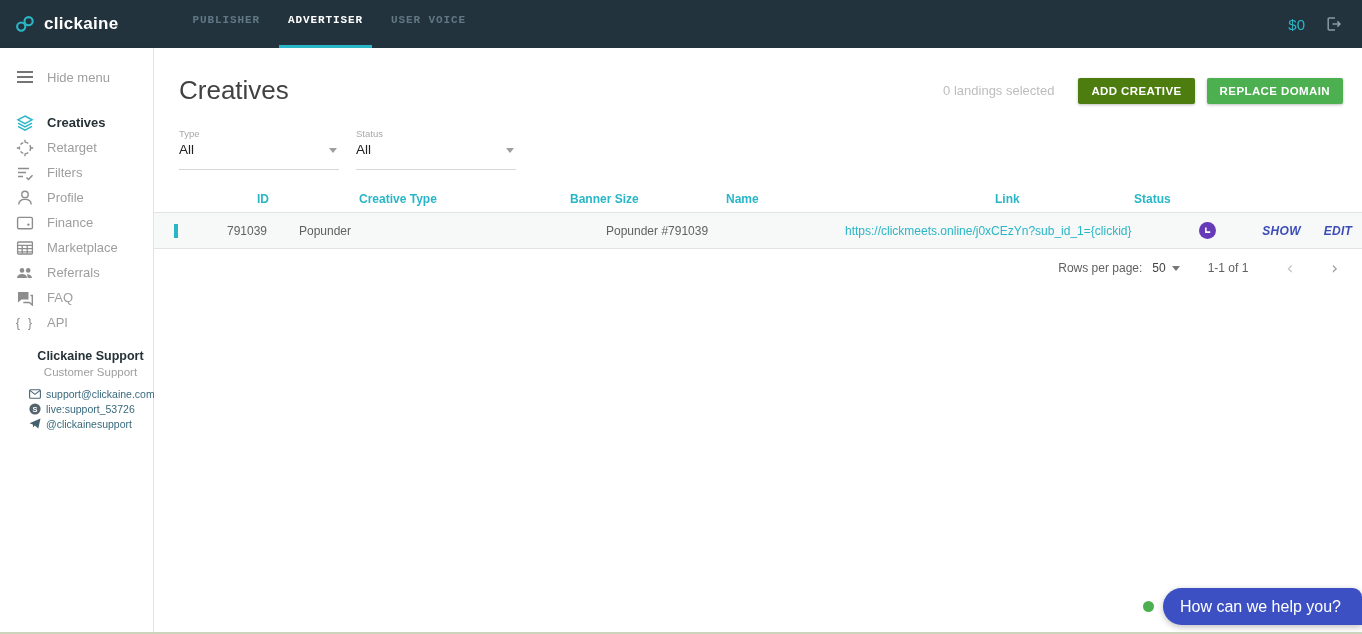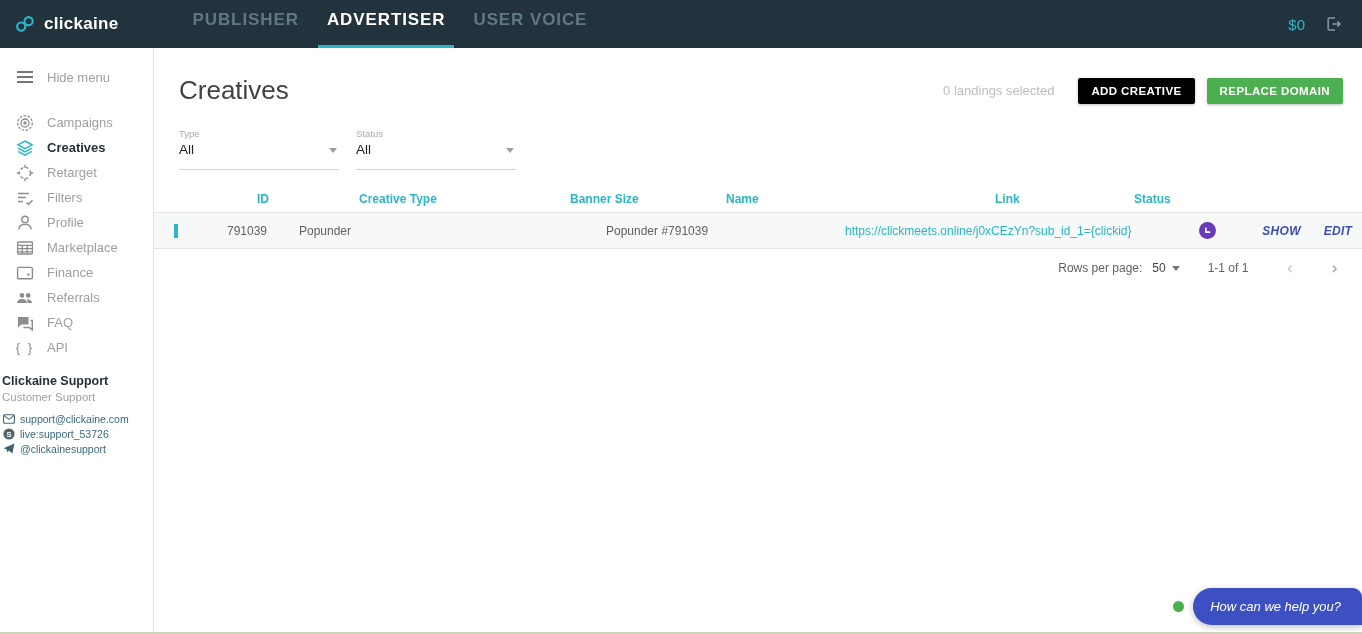--- a/index.html
+++ b/index.html
@@ -5,57 +5,57 @@
   * { margin:0; padding:0; box-sizing:border-box; }
   html,body { width:1362px; height:634px; overflow:hidden; background:#fff;
     font-family:"Liberation Sans", sans-serif; }
 
   
   .topbar { height:48px; background:#22333d; display:flex; align-items:stretch; padding:0 20px 0 14px; }
   .brand { display:flex; align-items:center; }
   .brand svg { display:block; }
   .brand-name { color:#fff; font-size:17px; font-weight:bold; letter-spacing:.3px; margin-left:8px; }
   .topnav { display:flex; margin-left:60px; }
-  .topnav-item { display:flex; align-items:center; padding:8px 9px; margin:0 5px; font-size:17px;
-    font-weight:bold; letter-spacing:.9px; color:#5f7884; cursor:pointer; border-bottom:3px solid transparent; padding-top:3px; }
+  .topnav-item { display:flex; align-items:center; padding:8px 9px; margin:0 5px; font-size:11px;
+    font-weight:bold; letter-spacing:.9px; color:#5f7884; cursor:pointer; border-bottom:3px solid transparent; padding-top:3px;font-family:Liberation Mono, monospace; }
   .topnav-item.active { color:#fff; border-bottom-color:#2bb6c8; }
   .topbar-right { margin-left:auto; display:flex; align-items:center; }
   .balance { color:#2bb6c8; font-size:15px; }
   .logout { margin-left:20px; cursor:pointer; display:flex; align-items:center; }
 
   
   .layout { display:flex; height:599px; }
   .sidebar { width:154px; border-right:1px solid #e3e3e3; box-shadow:1px 0 3px rgba(0,0,0,.04);
     background:#fff; padding-top:14px; flex:none; }
   .main { flex:1; background:#fff; position:relative; }
 
   
   .side-row { display:flex; align-items:center; height:25px; padding-left:15px; cursor:pointer; }
   .side-row .ic { width:20px; height:20px; display:flex; align-items:center; justify-content:center; flex:none; }
   .side-row .lbl { margin-left:12px; font-size:13px; color:#9e9e9e; white-space:nowrap; }
   .hide-menu { height:30px; margin-bottom:18px; }
   .side-row.active .lbl { color:#263238; font-weight:bold; }
   .api-glyph { font-size:13px; color:#8d8d8d; letter-spacing:2px; }
-  .support { padding:14px 0 0 2px; }
+  .support { padding:14px 0 0 28px;text-align:center; }
   .support-title { font-size:12.5px; font-weight:bold; color:#263238; }
   .support-sub { font-size:11.5px; color:#9e9e9e; margin-top:3px; }
   .support-links { margin-top:8px; }
   .support-link { display:flex; align-items:center; height:15px; margin-bottom:0; cursor:pointer; }
   .support-link .sic { width:13px; height:13px; display:flex; align-items:center; justify-content:center; flex:none; }
   .support-link .slbl { margin-left:5px; font-size:10.5px; color:#37687c; white-space:nowrap; }
 
   
   .main-header { display:flex; align-items:center; margin:27px 19px 0 25px; }
   .page-title { font-size:26px; color:#424242; }
   .header-right { margin-left:auto; display:flex; align-items:center; }
   .sel-count { font-size:13px; color:#bdbdbd; margin-right:12px; }
   .btn { border:none; color:#fff; font-family:inherit; font-size:11.5px; font-weight:bold;
     letter-spacing:.4px; height:26px; padding:0 13px; border-radius:2px; cursor:pointer;
     box-shadow:0 1px 3px rgba(0,0,0,.25); margin-left:12px; }
-  .btn-add { background:#000000; }
+  .btn-add { background:#4d7c0f; }
   .btn-replace { background:#4caf50; }
 
   
   .filters { display:flex; margin:22px 0 0 25px; }
   .select { width:160px; margin-right:17px; cursor:pointer; }
   .select .flabel { font-size:9.5px; color:#a8a8a8; }
   .select .fvalue { position:relative; font-size:13.5px; color:#212121; padding:3px 16px 12px 0;
     border-bottom:1px solid #d6d6d6; }
   .caret { position:absolute; right:2px; top:9px; width:0; height:0;
     border-left:4px solid transparent; border-right:4px solid transparent; border-top:5px solid #9e9e9e; }
@@ -81,22 +81,22 @@
   .rpp-value { margin-left:10px; display:flex; align-items:center; cursor:pointer; color:#424242; }
   .rpp-caret { width:0; height:0; border-left:4px solid transparent; border-right:4px solid transparent;
     border-top:5px solid #757575; margin-left:6px; }
   .range { margin-left:28px; }
   .pg-arrow { font-size:17px; color:#9e9e9e; margin-left:38px; cursor:pointer; line-height:1; font-family:"DejaVu Sans", sans-serif; }
   .pg-arrow.disabled { color:#c4c4c4; }
 
   
   .chat { position:fixed; right:0; bottom:9px; display:flex; align-items:center; }
   .chat-dot { width:11px; height:11px; border-radius:50%; background:#4caf50; margin-right:9px; }
-  .chat-pill { background:#3c50c3; color:#fff; font-size:13px; height:37px; line-height:37px;
-    padding:0 21px 0 17px; border-radius:20px 10px 0 20px; cursor:pointer; box-shadow:0 2px 6px rgba(0,0,0,.25);font-style:italic; }
+  .chat-pill { background:#3c50c3; color:#fff; font-size:16px; height:37px; line-height:37px;
+    padding:0 21px 0 17px; border-radius:20px 10px 0 20px; cursor:pointer; box-shadow:0 2px 6px rgba(0,0,0,.25); }
 
   .bottom-line { position:fixed; left:0; right:0; bottom:0; height:2px; background:#ccd4bc; }
 </style>
 </head>
 <body>
 
 <div class="topbar">
   <div class="brand">
     <span>
       <svg width="22" height="22" viewBox="0 0 22 22" fill="none">
@@ -127,30 +127,20 @@
   <div class="sidebar">
     <div class="side-row hide-menu">
       <span class="ic">
         <svg width="18" height="14" viewBox="0 0 18 14" stroke="#757575" stroke-width="2">
             <path d="M1 2h16M1 7h16M1 12h16"></path>
           </svg>
       </span>
       <span class="lbl">Hide menu</span>
     </div>
 
-    <div class="side-row">
-      <span class="ic">
-        <svg width="18" height="18" viewBox="0 0 18 18" fill="none" stroke="#8d8d8d" stroke-width="1.3">
-          <circle cx="9" cy="9" r="7.3" stroke-dasharray="2.5 1.6"></circle>
-            <circle cx="9" cy="9" r="4"></circle>
-            <circle cx="9" cy="9" r="1" fill="#8d8d8d"></circle>
-        </svg>
-      </span>
-      <span class="lbl">Campaigns</span>
-    </div>
 
     <div class="side-row active">
       <span class="ic">
         <svg width="18" height="18" viewBox="0 0 18 18" fill="none" stroke="#2bb6c8" stroke-width="1.5">
           <path d="M9 2 L16 5.8 L9 9.6 L2 5.8 Z"></path>
           <path d="M2 9.2 L9 13 L16 9.2"></path>
           <path d="M2 12.4 L9 16.2 L16 12.4"></path>
         </svg>
       </span>
       <span class="lbl">Creatives</span>
@@ -181,36 +171,36 @@
         <svg width="18" height="18" viewBox="0 0 18 18" fill="none" stroke="#8d8d8d" stroke-width="1.4">
           <circle cx="9" cy="5.4" r="3.2"></circle>
           <path d="M2.8 15.6 c0 -3.4 2.8 -5.2 6.2 -5.2 s6.2 1.8 6.2 5.2"></path>
         </svg>
       </span>
       <span class="lbl">Profile</span>
     </div>
 
     <div class="side-row">
       <span class="ic">
+        <svg width="18" height="16" viewBox="0 0 18 16" fill="none" stroke="#8d8d8d" stroke-width="1.4">
+          <rect x="1.6" y="2.4" width="14.8" height="11.4" rx="1.4"></rect>
+          <circle cx="12.4" cy="9.6" r="1.2" fill="#8d8d8d" stroke="none"></circle>
+        </svg>
+      </span>
+      <span class="lbl">Finance</span>
+    </div>
+
+    <div class="side-row">
+      <span class="ic">
         <svg width="18" height="16" viewBox="0 0 18 16" fill="none" stroke="#8d8d8d" stroke-width="1.3">
           <rect x="1.6" y="2" width="14.8" height="12" rx="0.8"></rect>
           <path d="M1.6 5.4 H16.4 M1.6 8.6 H16.4 M1.6 11.8 H16.4 M6.2 5.4 V14 M11.2 5.4 V14"></path>
         </svg>
       </span>
       <span class="lbl">Marketplace</span>
-    </div>
-
-    <div class="side-row">
-      <span class="ic">
-        <svg width="18" height="16" viewBox="0 0 18 16" fill="none" stroke="#8d8d8d" stroke-width="1.4">
-          <rect x="1.6" y="2.4" width="14.8" height="11.4" rx="1.4"></rect>
-          <circle cx="12.4" cy="9.6" r="1.2" fill="#8d8d8d" stroke="none"></circle>
-        </svg>
-      </span>
-      <span class="lbl">Finance</span>
     </div>
 
     <div class="side-row">
       <span class="ic">
         <svg width="18" height="14" viewBox="0 0 18 14" fill="#8d8d8d">
           <circle cx="6" cy="4.4" r="2.3"></circle>
             <circle cx="12.2" cy="4.4" r="2.3"></circle>
           <path d="M1 12 c0-2.6 2.2-4 5-4 s5 1.4 5 4 Z"></path>
           <path d="M11 8.3 c2.6 0.1 5 1.3 5 3.7 h-4.2"></path>
         </svg>

